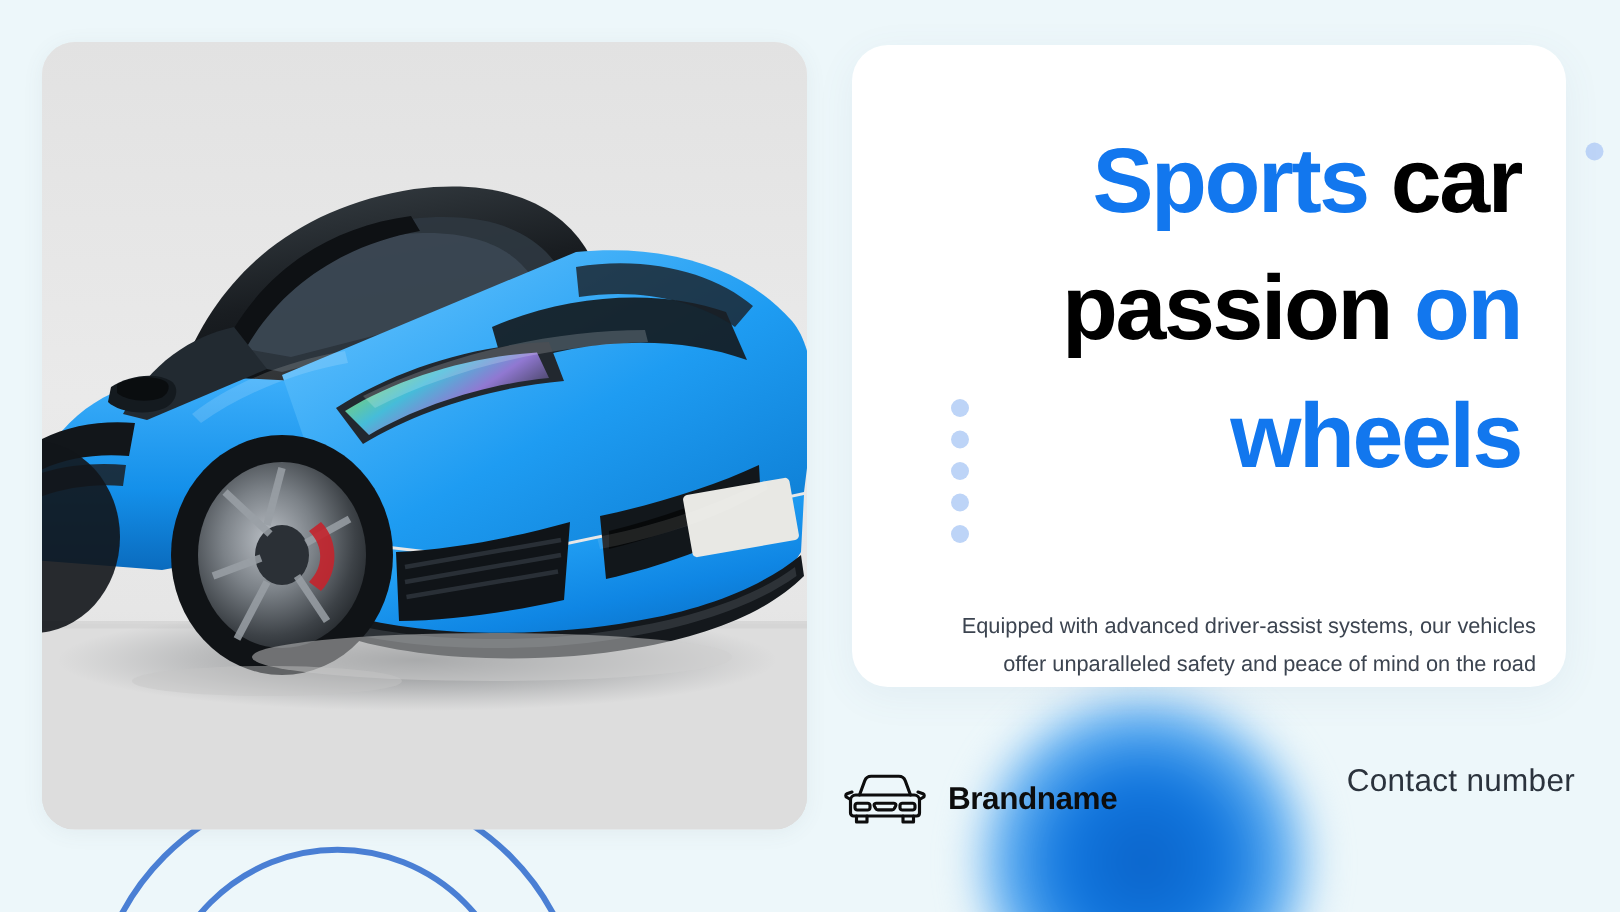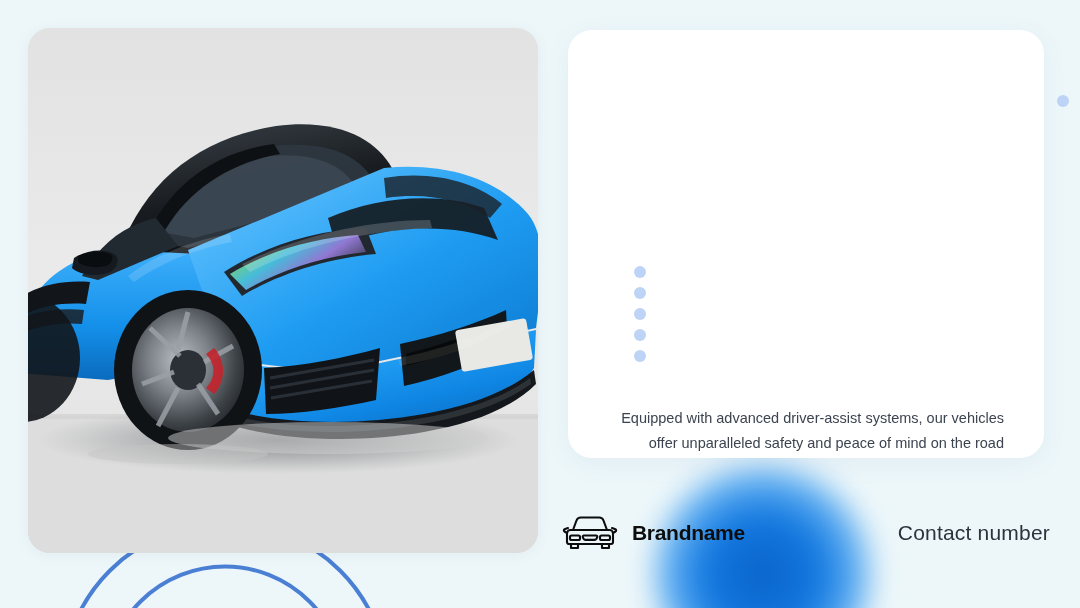--- a/index.html
+++ b/index.html
@@ -97,21 +97,21 @@
   }
   #dots i {
     display:block;
     width:12px; height:12px;
     border-radius:50%;
     background:#bdd4f7;
   }
 
   #body-copy {
     position:absolute;
-    right:40px; top:376px;
+    right:20px; top:376px;
     width:400px;
     text-align:right;
     font-size:14.5px;
     line-height:25px;
     color:#3c4450;
     font-family:"Liberation Sans", sans-serif;
   }
 
   
   #brand {
@@ -129,21 +129,20 @@
     font-weight:bold;
     color:#0d0d0d;
     letter-spacing:-0.3px;
   }
 
   #contact {
     position:absolute;
     right:30px; top:506px;
     text-align:center;
     z-index:4;
-    margin-top:12px;
   }
   #contact-label {
     font-size:21px;
     font-weight:normal;
     color:#2b333d;
     line-height:30px;
     letter-spacing:0.2px;
   }
   #contact-number {
     font-size:25px;
@@ -291,20 +290,25 @@
       <path d="M214 236 C 270 208 340 192 402 192 L 404 200 C 344 202 276 216 222 244 Z" fill="#ffffff" opacity="0.18"></path>
       <path d="M100 248 C 128 226 166 212 202 206 L 204 214 C 170 220 134 234 106 254 Z" fill="#ffffff" opacity="0.15"></path>
       <path d="M370 330 C 412 322 452 308 482 292 L 484 298 C 454 316 414 330 372 338 Z" fill="#ffffff" opacity="0.10"></path>
 
       <ellipse cx="300" cy="410" rx="160" ry="16" fill="#cfcfcf" opacity="0.5"></ellipse>
       <ellipse cx="150" cy="426" rx="90" ry="10" fill="#c6c6c6" opacity="0.45"></ellipse>
     </svg>
   </div>
 
   <div id="card">
+    <div class="headline">
+      <span class="hl">Sports</span><span> car</span><br>
+      <span>passion </span><span class="hl">on</span><br>
+      <span class="hl">wheels</span>
+    </div>
 
     <p id="body-copy">Equipped with advanced driver-assist systems, our vehicles offer unparalleled safety and peace of mind on the road</p>
   </div>
 
   <div id="dots">
     <i></i>
     <i></i>
     <i></i>
     <i></i>
     <i></i>

